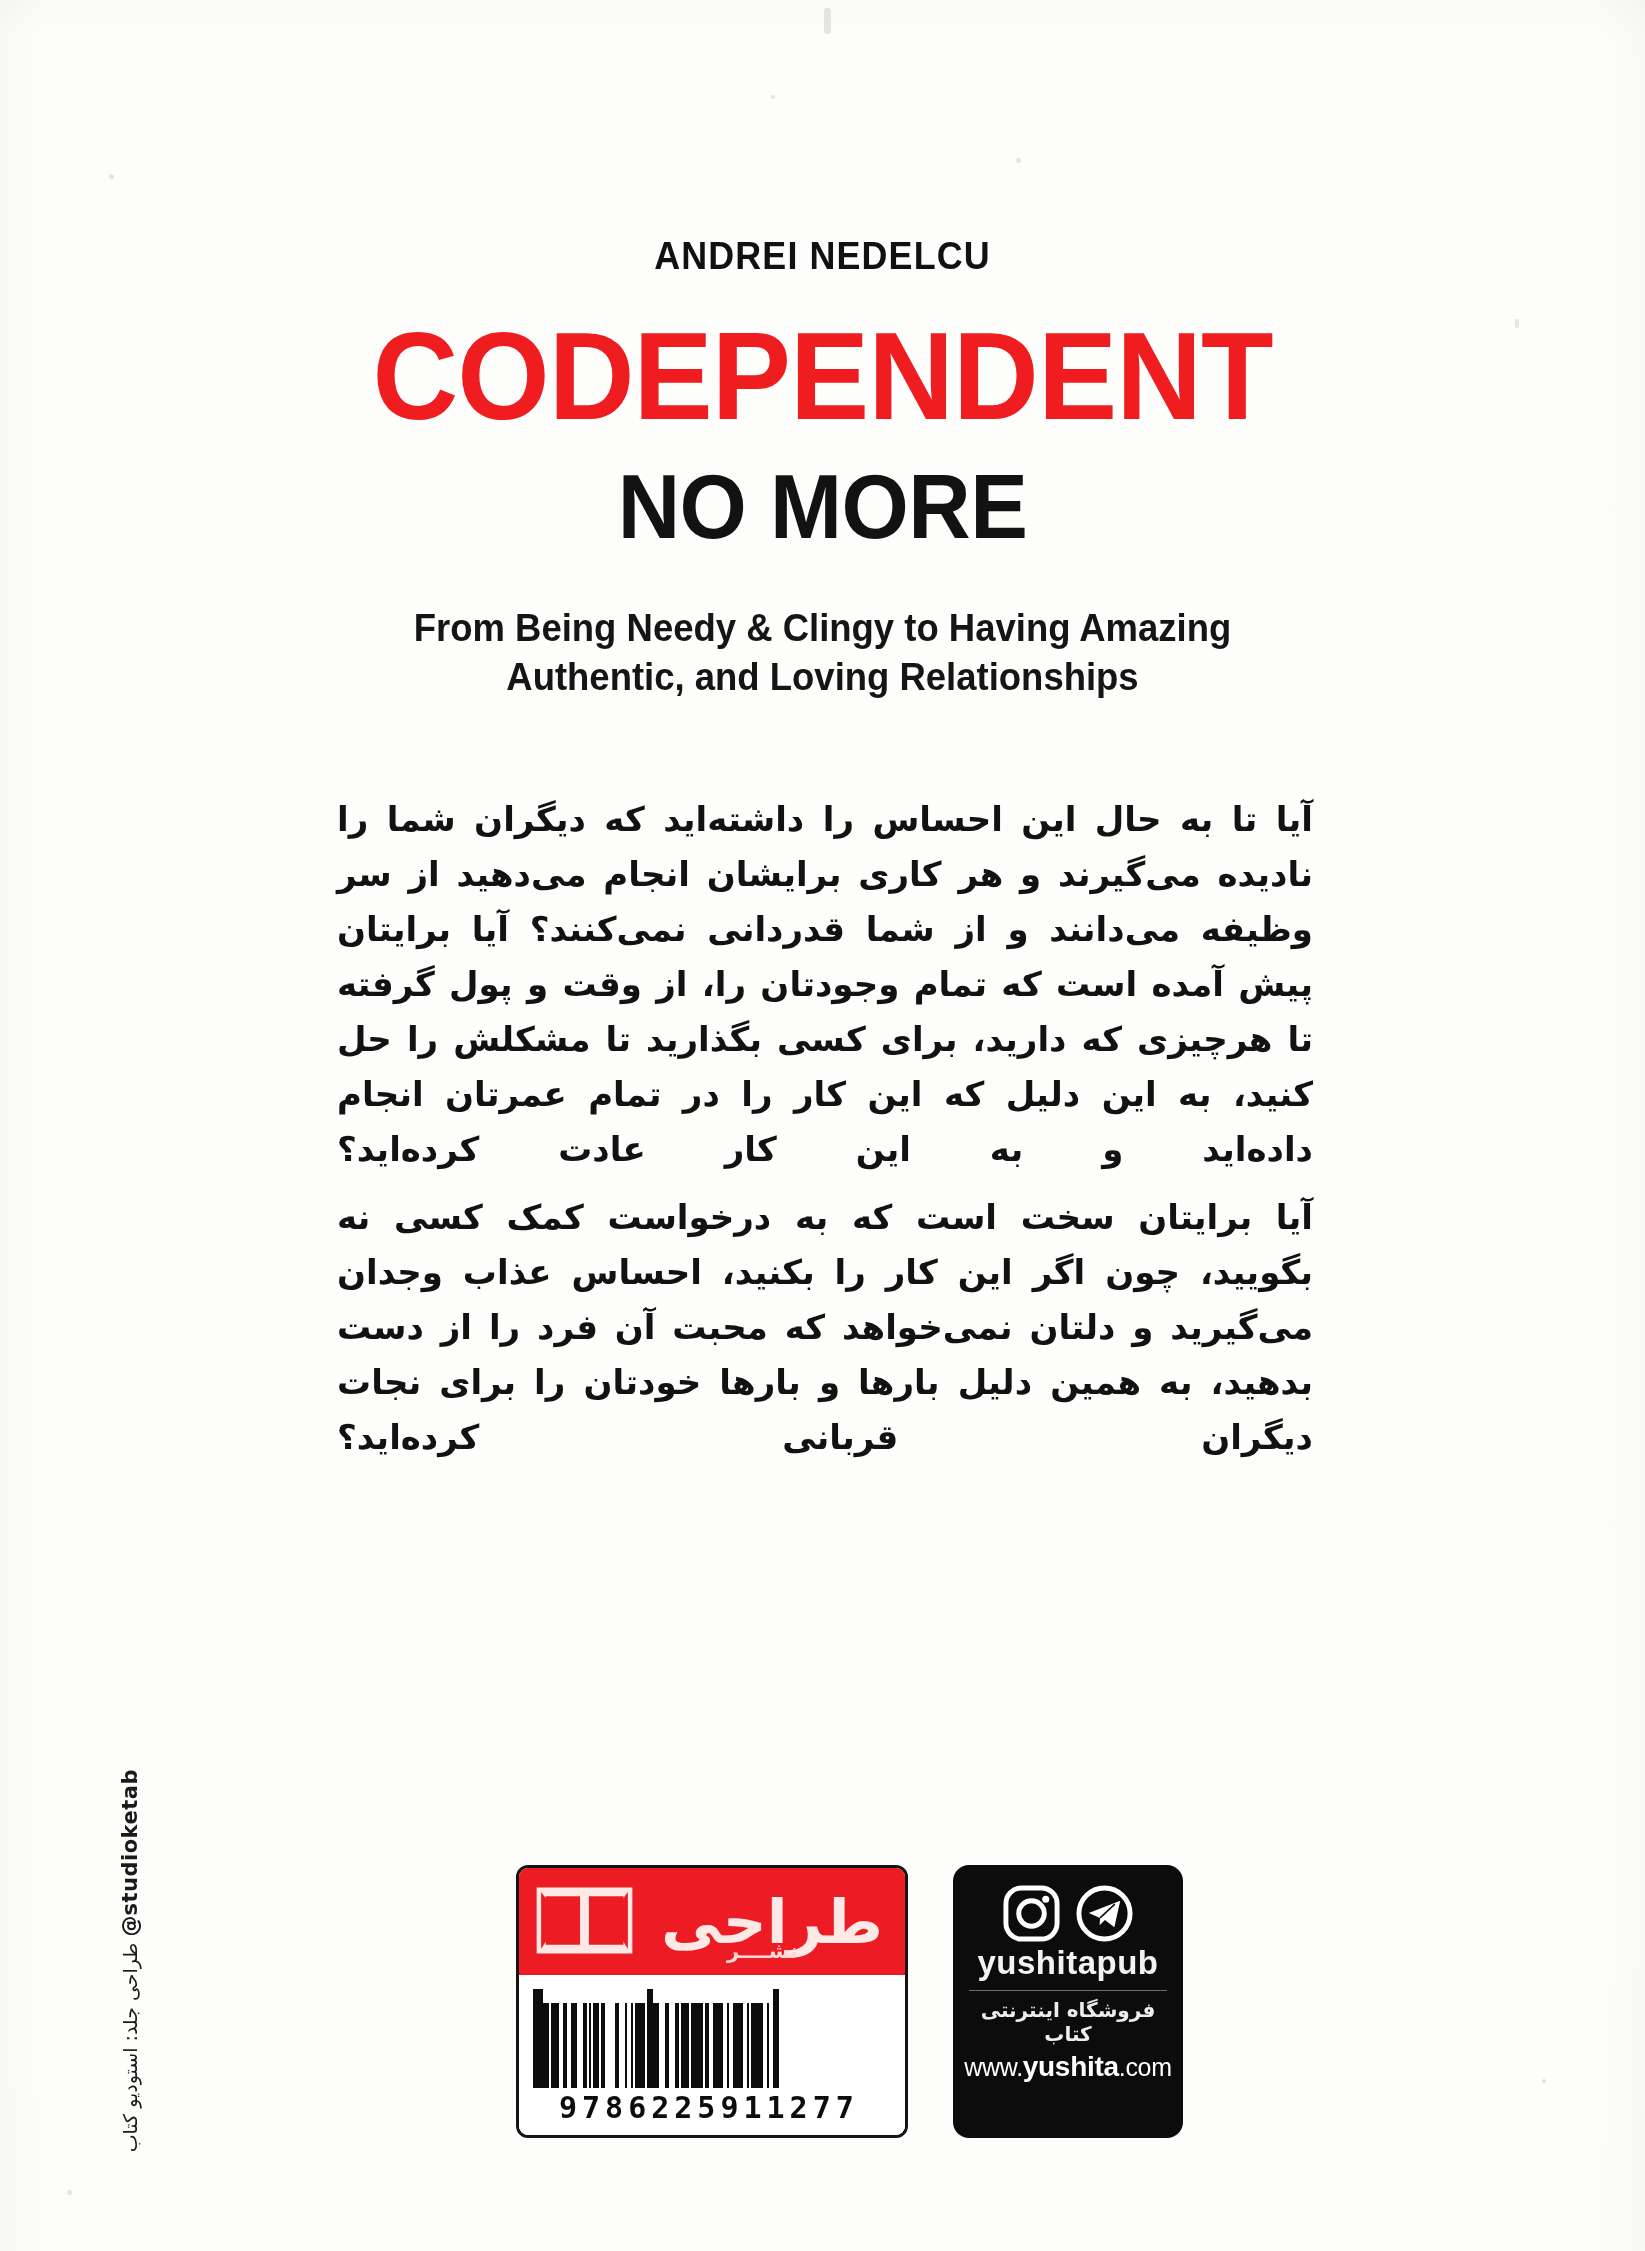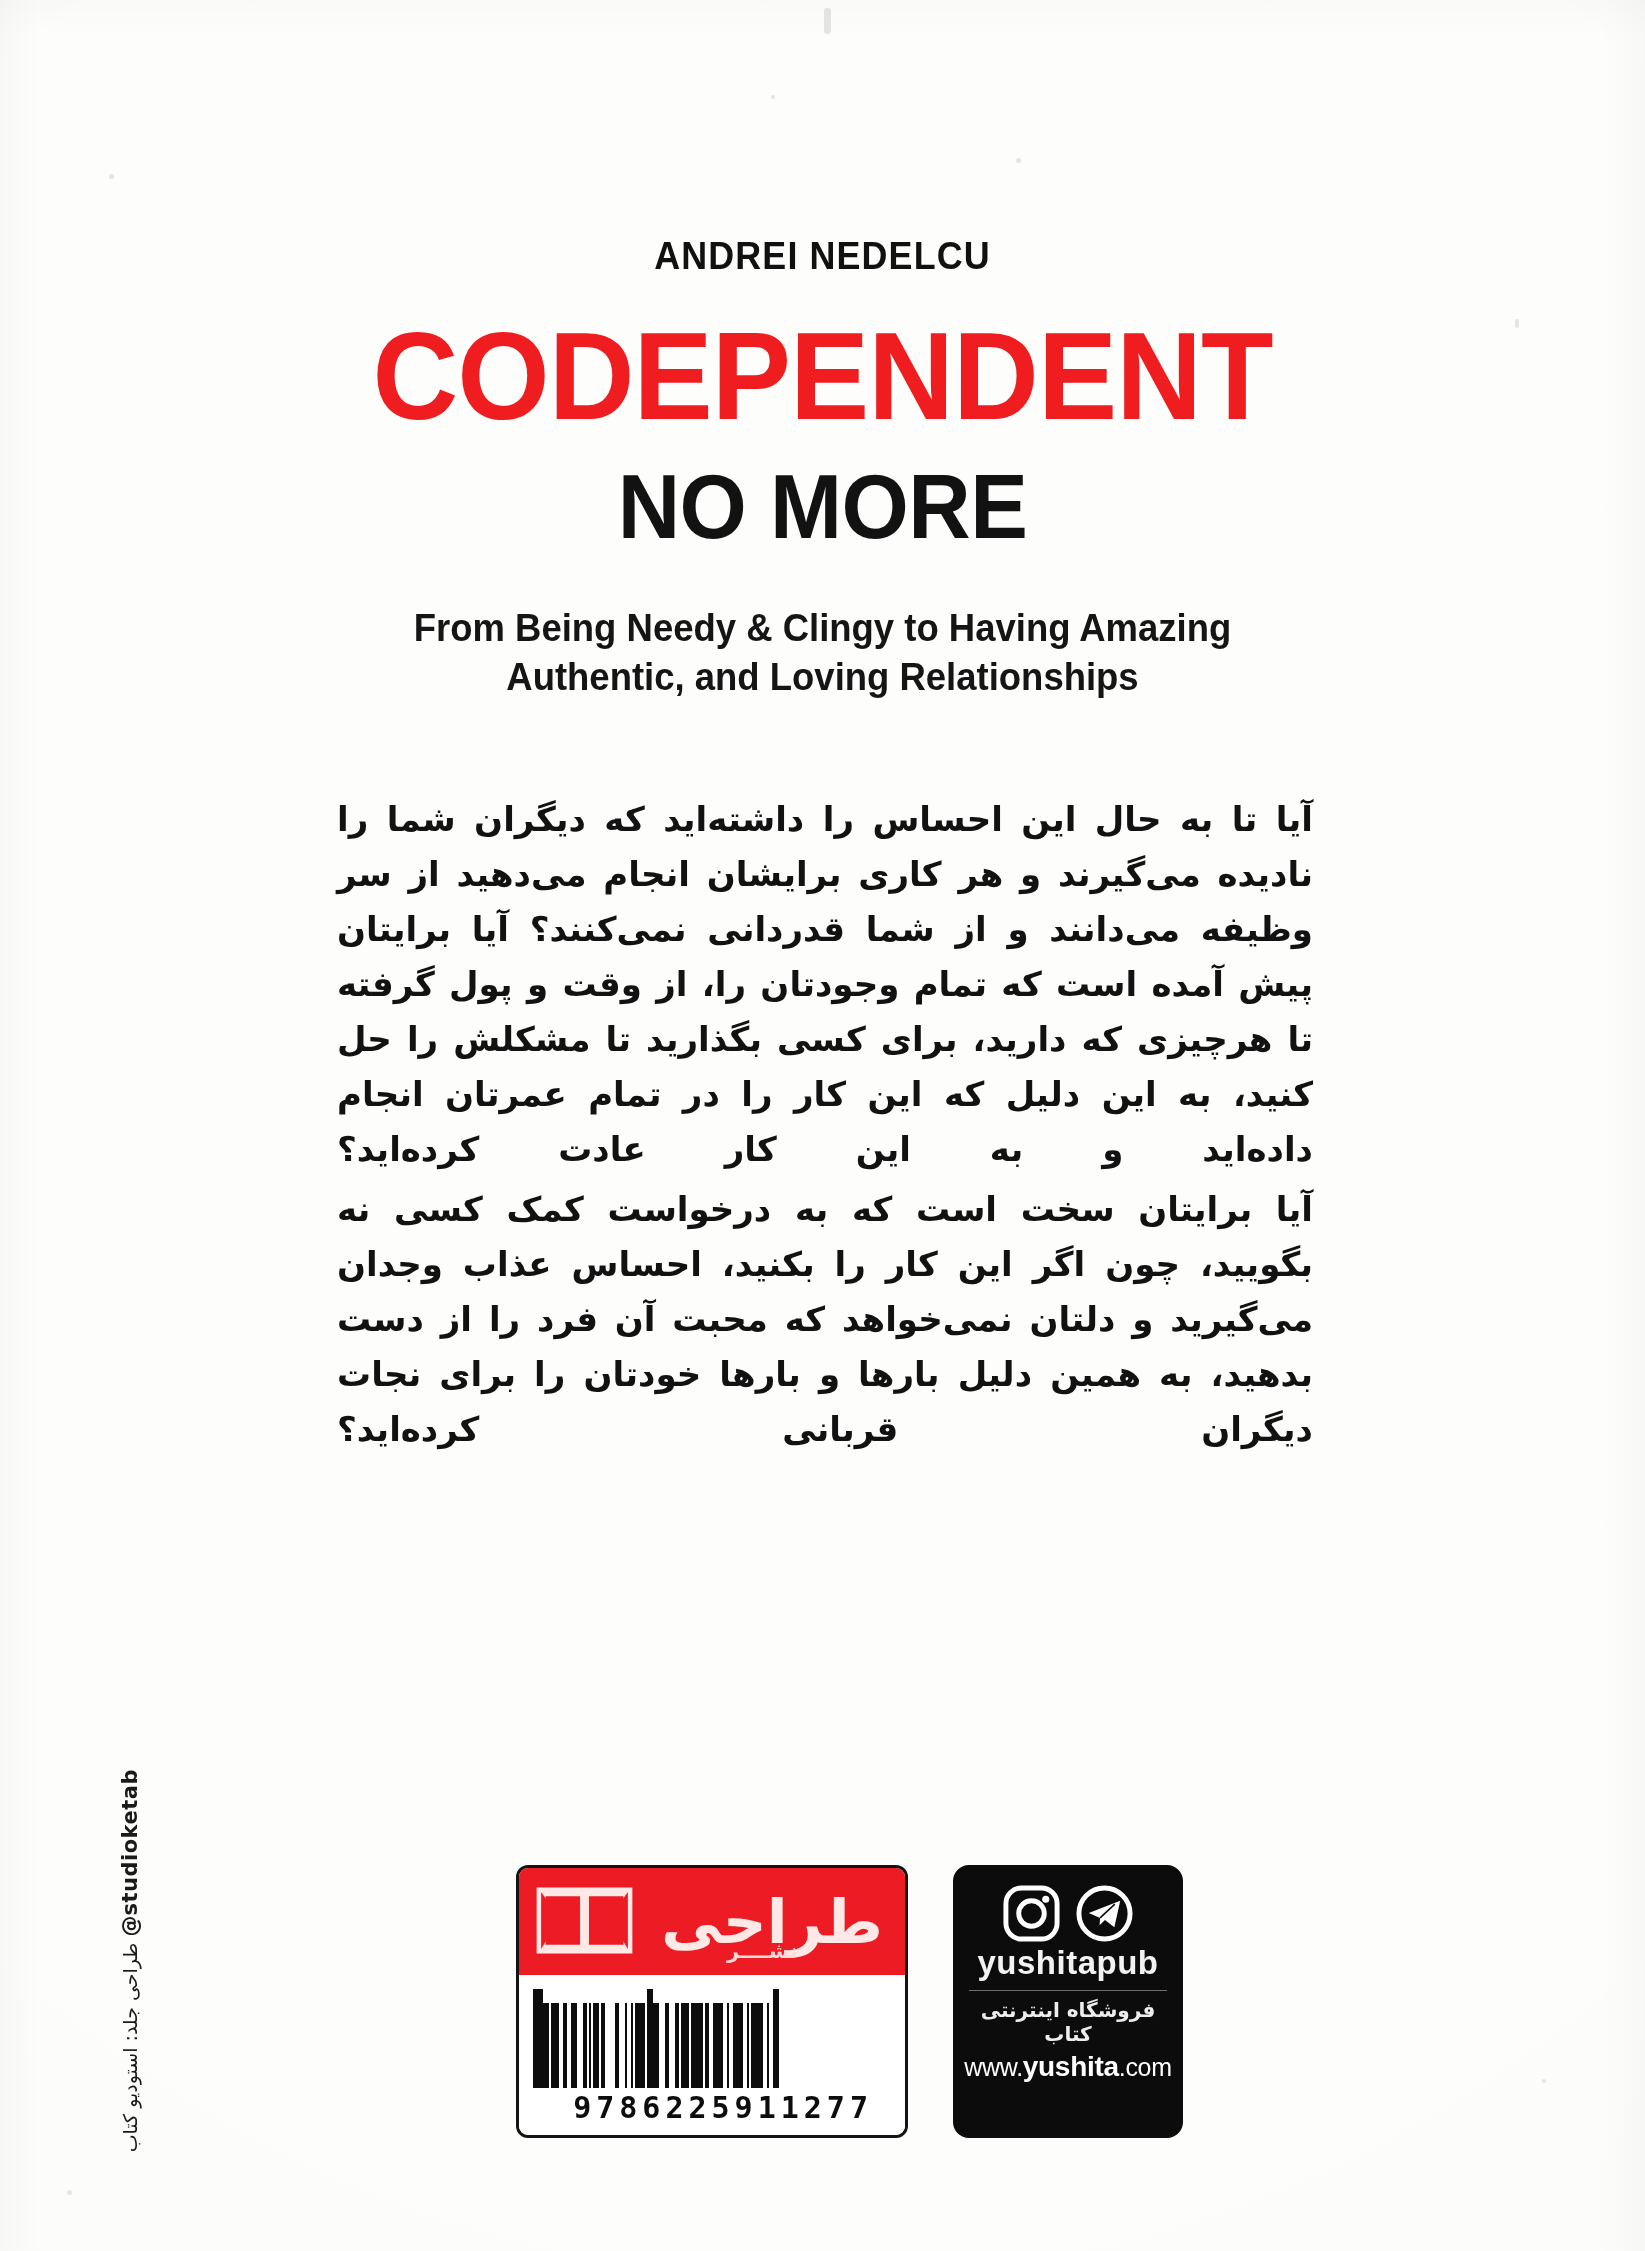--- a/index.html
+++ b/index.html
@@ -99,21 +99,21 @@
     direction: rtl;
     text-align: justify;
     text-align-last: justify;
     font-family: "DejaVu Sans", sans-serif;
     font-size: 34px;
     line-height: 1.62;
     color: #121212;
     font-weight: 600;
   }
   .fa-block p { margin: 0 0 0 0; }
-  .fa-block .para + .para { margin-top: 4px; }
+  .fa-block .para + .para { margin-top: 12px; }
   .fa-red {
     color: #ee1c22;
     font-weight: 700;
   }
   .fa-last {
     text-align-last: right;
   }
 
   
   .credit {
@@ -196,21 +196,21 @@
     align-items: flex-end;
     height: 99px;
     gap: 0;
   }
   .bars i {
     display: block;
     background: #0d0d0d;
     height: 100%;
   }
   .barcode-digits {
-    text-align: right;
+    text-align: left;
     font-family: "DejaVu Sans Mono", monospace;
     font-size: 30px;
     font-weight: 700;
     letter-spacing: 5px;
     color: #0d0d0d;
     margin-top: 2px;
     padding-left: 26px;
     padding-right: 18px;
   }
 

